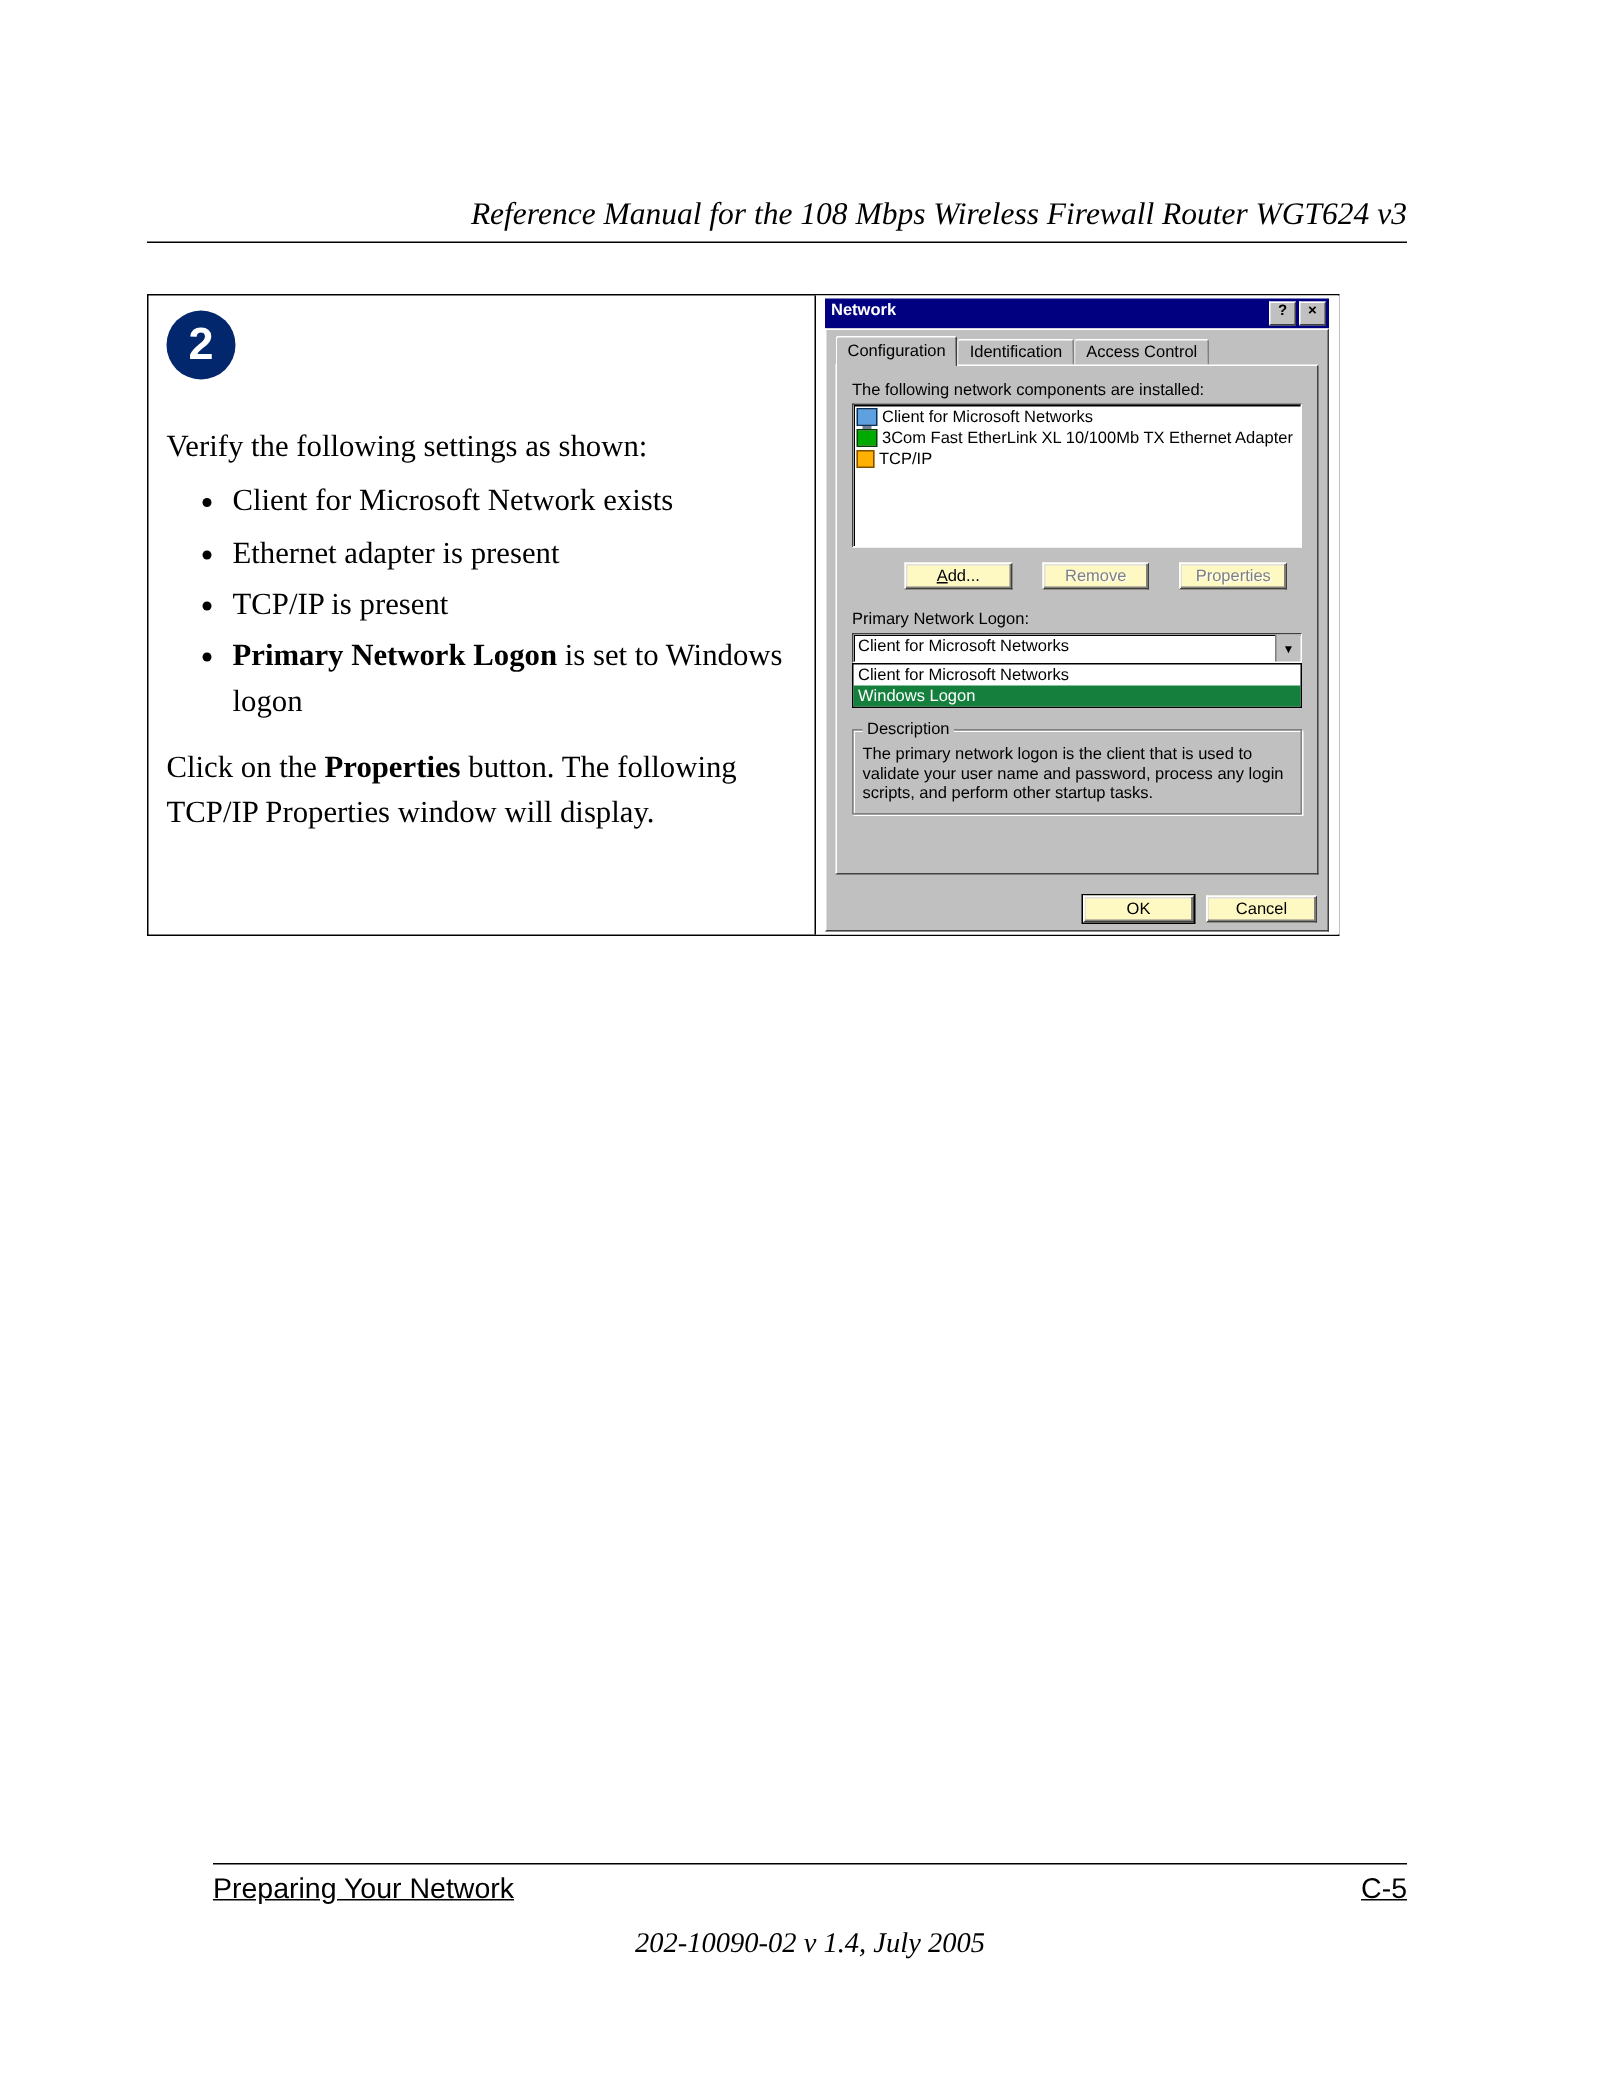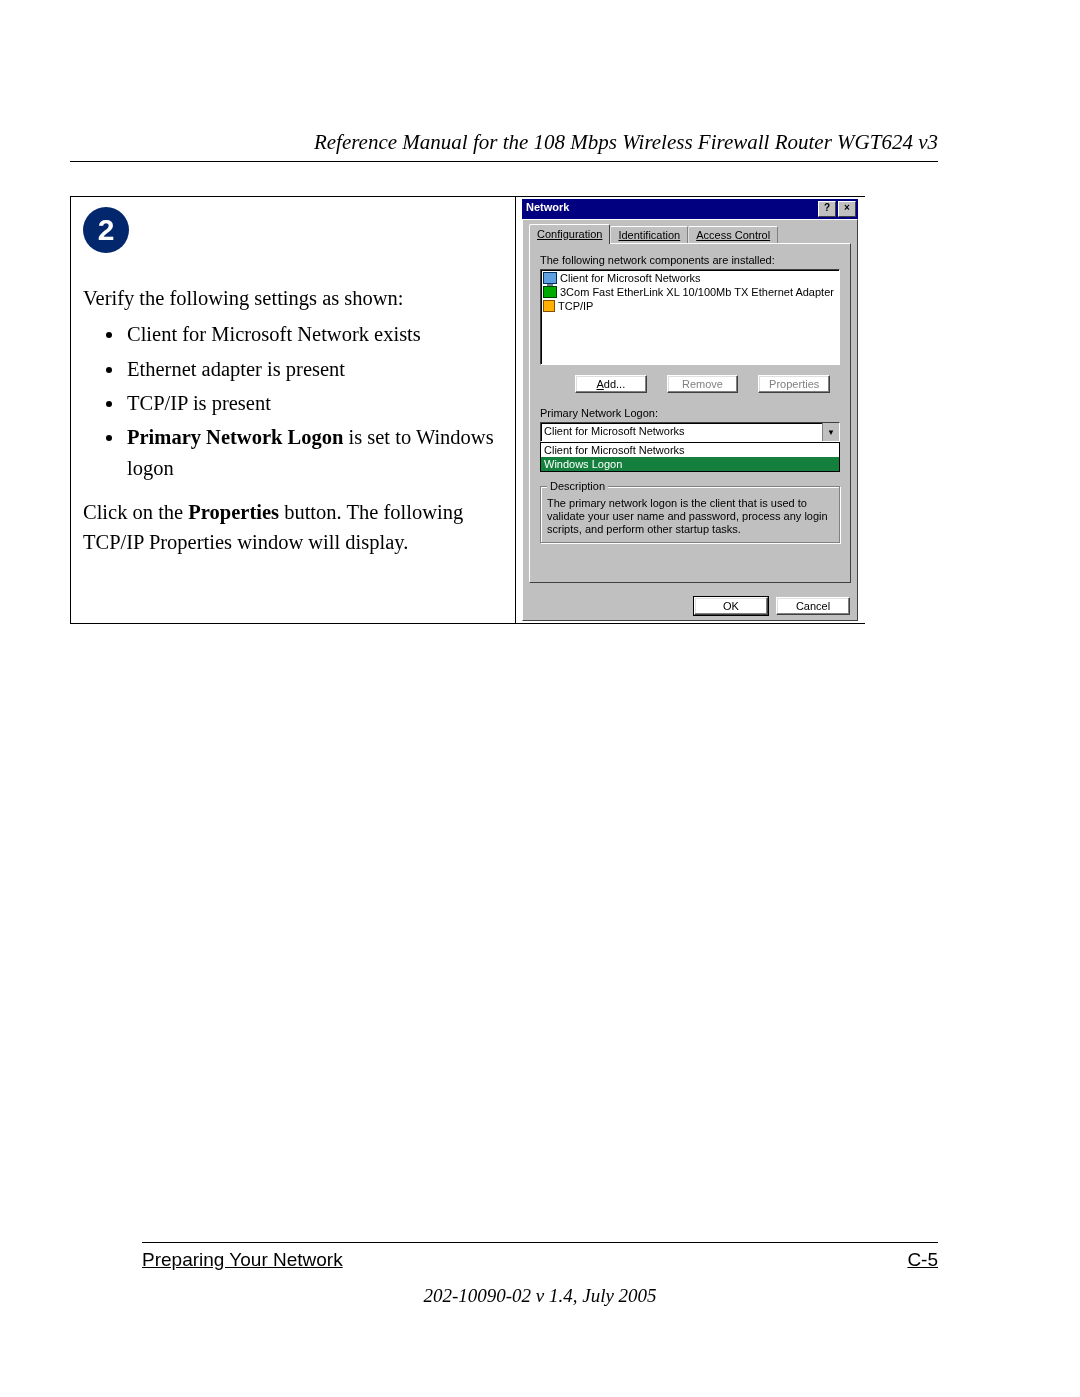--- a/index.html
+++ b/index.html
@@ -6,21 +6,21 @@
     margin: 0;
     padding: 0;
     background: #fff;
     font-family: "Times New Roman", Times, serif;
     color: #000;
   }
   .page {
     width: 1080px;
     height: 1397px;
     position: relative;
-    padding: 130px 142px 0 70px;
+    padding: 130px 142px 0 98px;
     box-sizing: border-box;
   }
   .header-title {
     font-style: italic;
     font-size: 21px;
     text-align: right;
     margin-bottom: 6px;
   }
   .hr-line {
     border: none;
@@ -120,21 +120,20 @@
     border-right-color: #404040;
     border-bottom-color: #404040;
     padding: 4px 6px 6px 6px;
     height: 402px;
     box-sizing: border-box;
   }
   .tabs {
     display: flex;
     gap: 0;
     margin-bottom: -1px;
-    text-decoration: underline;
   }
   .tab {
     background: #c0c0c0;
     border: 1px solid #808080;
     border-bottom: none;
     border-top-left-radius: 2px;
     border-top-right-radius: 2px;
     padding: 2px 7px 3px 7px;
     font-size: 11px;
     position: relative;
@@ -205,21 +204,21 @@
     width: 12px; height: 12px;
     border: 1px solid #805000;
     box-sizing: border-box;
   }
   .btnrow {
     display: flex;
     gap: 20px;
     margin: 10px 10px 0 35px;
   }
   .w98btn {
-    background: #ffffff;
+    background: #fef9c3;
     border: 1px solid #fff;
     border-right-color: #404040;
     border-bottom-color: #404040;
     box-shadow: inset -1px -1px 0 #808080, inset 1px 1px 0 #dfdfdf;
     padding: 2px 0;
     width: 80px;
     text-align: center;
     font-size: 11px;
   }
   .w98btn .ul { text-decoration: underline; }

